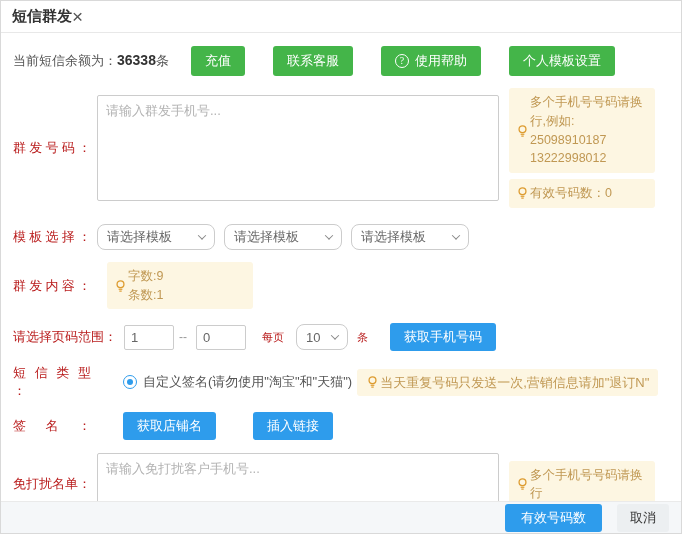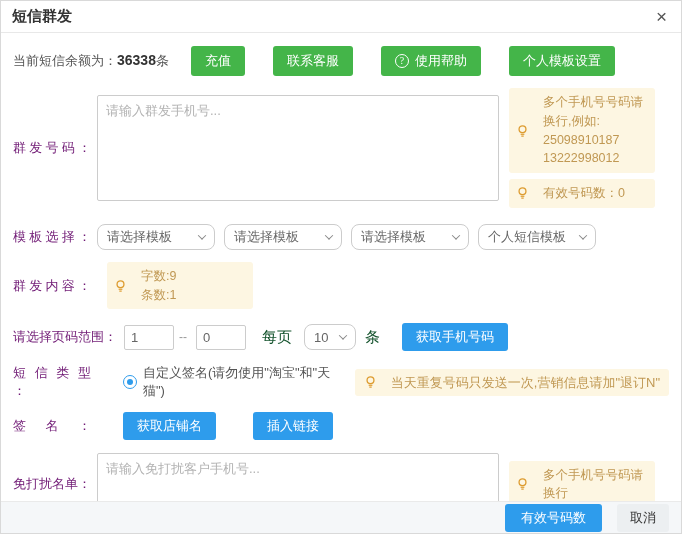--- a/index.html
+++ b/index.html
@@ -1,25 +1,25 @@
 <!DOCTYPE html>
 <html style="--accent_green: #44b549; --accent_blue: #2e9cec; --hint_bg: #fdf6e2; --hint_text: #c09853; --bulb_icon: #dd9b2f;"><head>
 <meta charset="utf-8">
 <style>
   * { margin:0; padding:0; box-sizing:border-box; }
   html,body { background:#fff; font-family:"Liberation Sans","DejaVu Sans",sans-serif; }
   .dialog { position:relative; width:682px; height:534px; background:#fff;
             border:1px solid #d9d9d9; overflow:hidden; }
-  .header { display:flex; justify-content:space-between; align-items:center;
+  .header { display:flex; justify-content:flex-start; align-items:center;
             height:32px; padding:0 14px 0 11px; border-bottom:1px solid #e8e8e8; }
   .title { font-size:15px; font-weight:bold; color:#333; }
   .close { font-size:19px; color:#555; line-height:1; cursor:pointer; }
   .body { padding:6px 12px 0; }
   .row { display:flex; align-items:center; }
-  .lbl { width:78px; margin-right:6px; flex-shrink:0; font-size:13px; color:#701a75;
+  .lbl { width:78px; margin-right:6px; flex-shrink:0; font-size:13px; color:#b91c1c;
          text-align:justify; text-align-last:justify; }
   .lbl.auto { width:auto; text-align-last:auto; margin-right:3px; }
 
   
   .btn { border:none; border-radius:3px; font-size:13px; cursor:pointer;
          font-family:inherit; white-space:nowrap; }
   .btn.green { background:var(--accent_green,#44b549); color:#fff; padding:6px 14px; }
   .btn.blue  { background:var(--accent_blue,#2e9cec);  color:#fff; padding:5px 14px; }
   .btn.help  { display:inline-flex; align-items:center; gap:6px; }
   .q-icon { width:14px; height:14px; border:1px solid #fff; border-radius:50%;
@@ -35,42 +35,42 @@
   .ta { border:1px solid #ccc; border-radius:2px; padding:6px 8px; font-size:13px;
         color:#555; resize:none; outline:none; font-family:inherit; background:#fff; }
   .ta::placeholder { color:#b3b3b3; }
   .main-ta { width:402px; height:106px; }
   .content-ta { width:407px; height:92px; }
   .bl-ta { width:402px; height:62px; }
   input { outline:none; font-family:inherit; }
   .num { width:50px; height:25px; border:1px solid #ccc; border-radius:2px;
          padding:0 6px; font-size:13px; color:#666; margin-left:4px; }
   .sep { margin:0 5px; color:#999; font-size:12px; }
-  .txt { margin:0 6px 0 16px; font-size:15px; color:#14532d; }
+  .txt { margin:0 6px 0 16px; font-size:11px; color:#b91c1c; }
   .txt.unit { margin-left:9px; margin-right:0; }
   .sig-input { width:176px; height:25px; border:1px solid #ccc; border-radius:2px;
                padding:0 8px; font-size:13px; color:#555; }
 
   
   .select { height:26px; border:1px solid #ccc; border-radius:8px; background:#fff;
             display:flex; align-items:center; justify-content:space-between;
             padding:0 9px; font-size:13px; color:#666; cursor:pointer; }
   .selects { display:flex; gap:9px; }
   .selects .select { width:118px; }
   .select.small { width:52px; margin-left:6px; }
   .chev { width:6px; height:6px; border-right:1px solid #888; border-bottom:1px solid #888;
           transform:rotate(45deg) translate(-1px,-1px); flex-shrink:0; }
 
   
   .hint-col { width:146px; margin-left:10px; display:flex; flex-direction:column;
               gap:6px; align-self:stretch; justify-content:space-between; flex-shrink:0; }
   .hint-col.plain { align-self:auto; justify-content:flex-start; }
   .hint-box { background:var(--hint_bg,#fdf6e2); color:var(--hint_text,#c09853);
               border-radius:3px; padding:5px 7px; font-size:12.5px; line-height:1.5;
-              display:flex; align-items:center; gap:14px; }
+              display:flex; align-items:center; gap:1px; }
   .hint-box .bulb { flex-shrink:0; display:flex; color:var(--bulb_icon,#dd9b2f); }
   .hint-box.inline { padding:4px 9px; font-size:13px; margin-left:5px; white-space:nowrap; }
 
   
   .recipients-row { margin-bottom:16px; }
   .template-row { margin-bottom:12px; }
   .content-row { margin-bottom:14px; align-items:flex-end; }
   .content-row .lbl { align-self:center; }
   .content-row .hint-box { width:146px; }
   .page-row { margin-bottom:13px; }
@@ -155,24 +155,20 @@
             <i class="chev"></i>
           </div>
         <div class="select">
             <span>请选择模板</span>
             <i class="chev"></i>
           </div>
         <div class="select">
             <span>请选择模板</span>
             <i class="chev"></i>
           </div>
-        <div class="select">
-            <span>个人短信模板</span>
-            <i class="chev"></i>
-          </div>
       </div>
     </div>
 
     <div class="row content-row">
       <label class="lbl">群发内容：</label>
       <div class="hint-col plain">
         <div class="hint-box">
           <span class="bulb">
             <svg width="13" height="14" viewBox="0 0 14 15">
                 <circle cx="7" cy="5.6" r="3.7" fill="none" stroke="currentColor" stroke-width="1.4"></circle>

